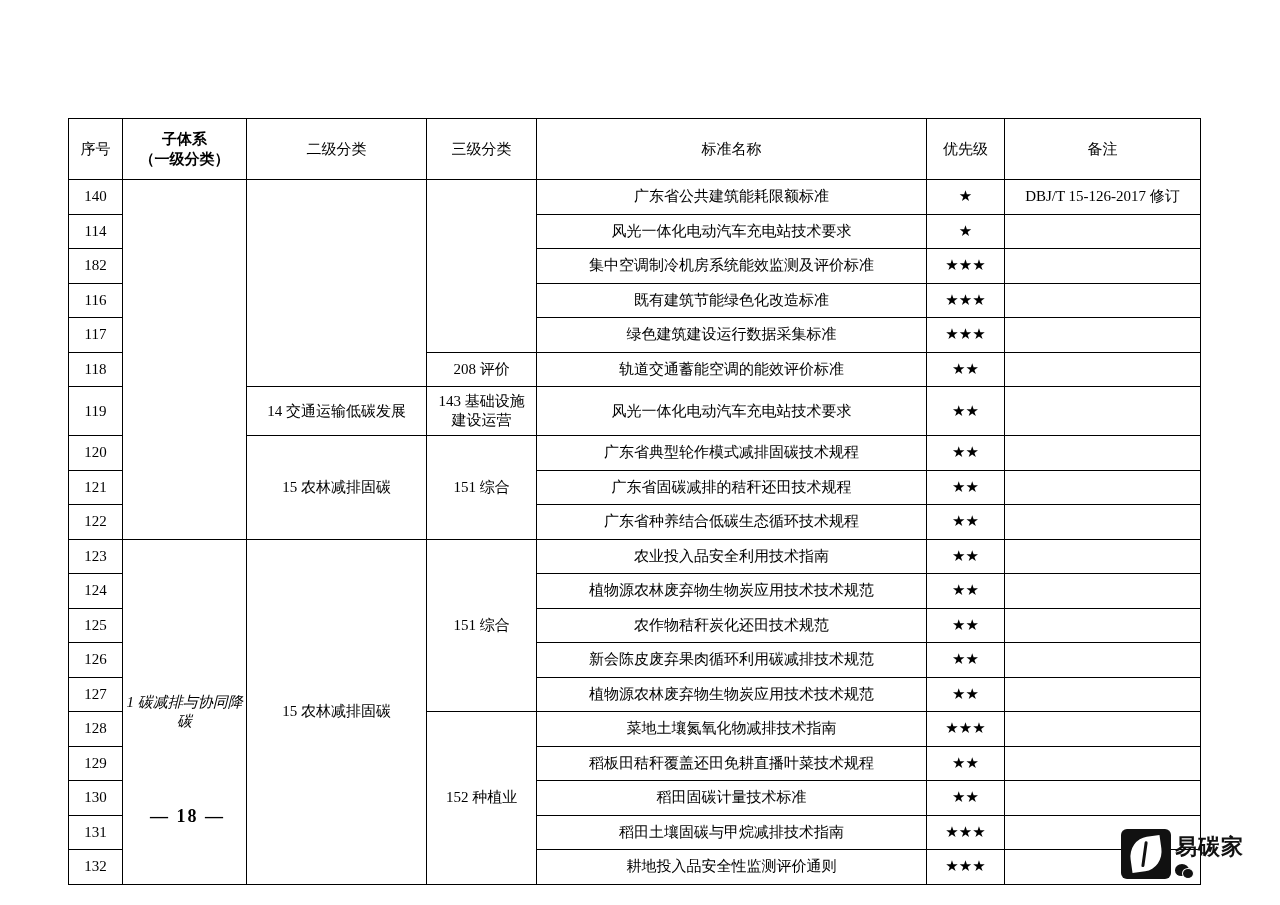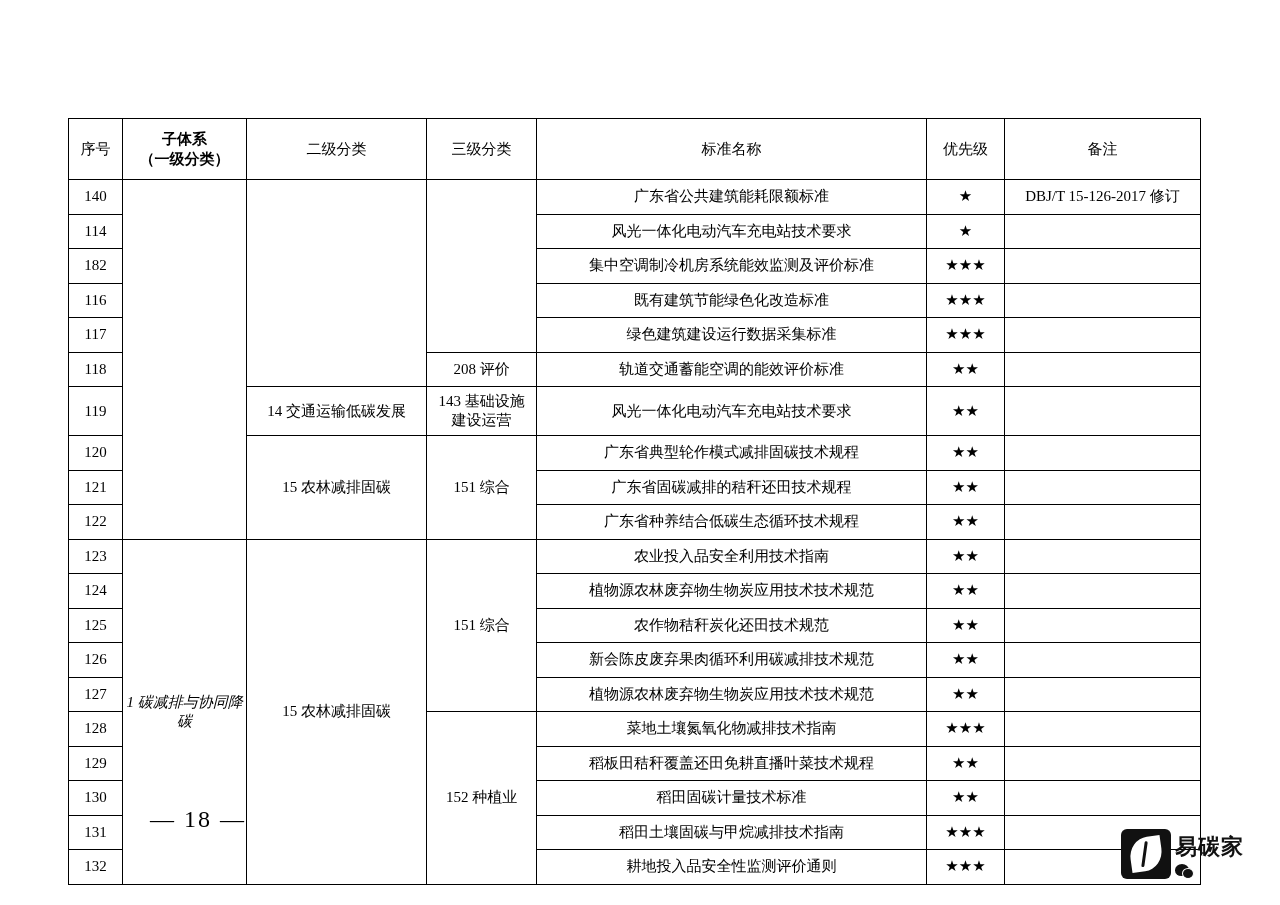--- a/index.html
+++ b/index.html
@@ -72,23 +72,24 @@
   .vert-label {
     font-size: 15px;
     line-height: 1.5;
     font-style: italic;
   }
 
   .page-number {
     position: absolute;
     left: 150px;
     top: 806px;
-    font-size: 24px;
+    font-size: 18px;
     letter-spacing: 2px;
     font-family: "Liberation Serif", "DejaVu Serif", serif;
+    font-weight: bold;
   }
 
   
   .wm {
     position: absolute;
     right: 36px;
     bottom: 22px;
     width: 210px;
     height: 58px;
     display: flex;

